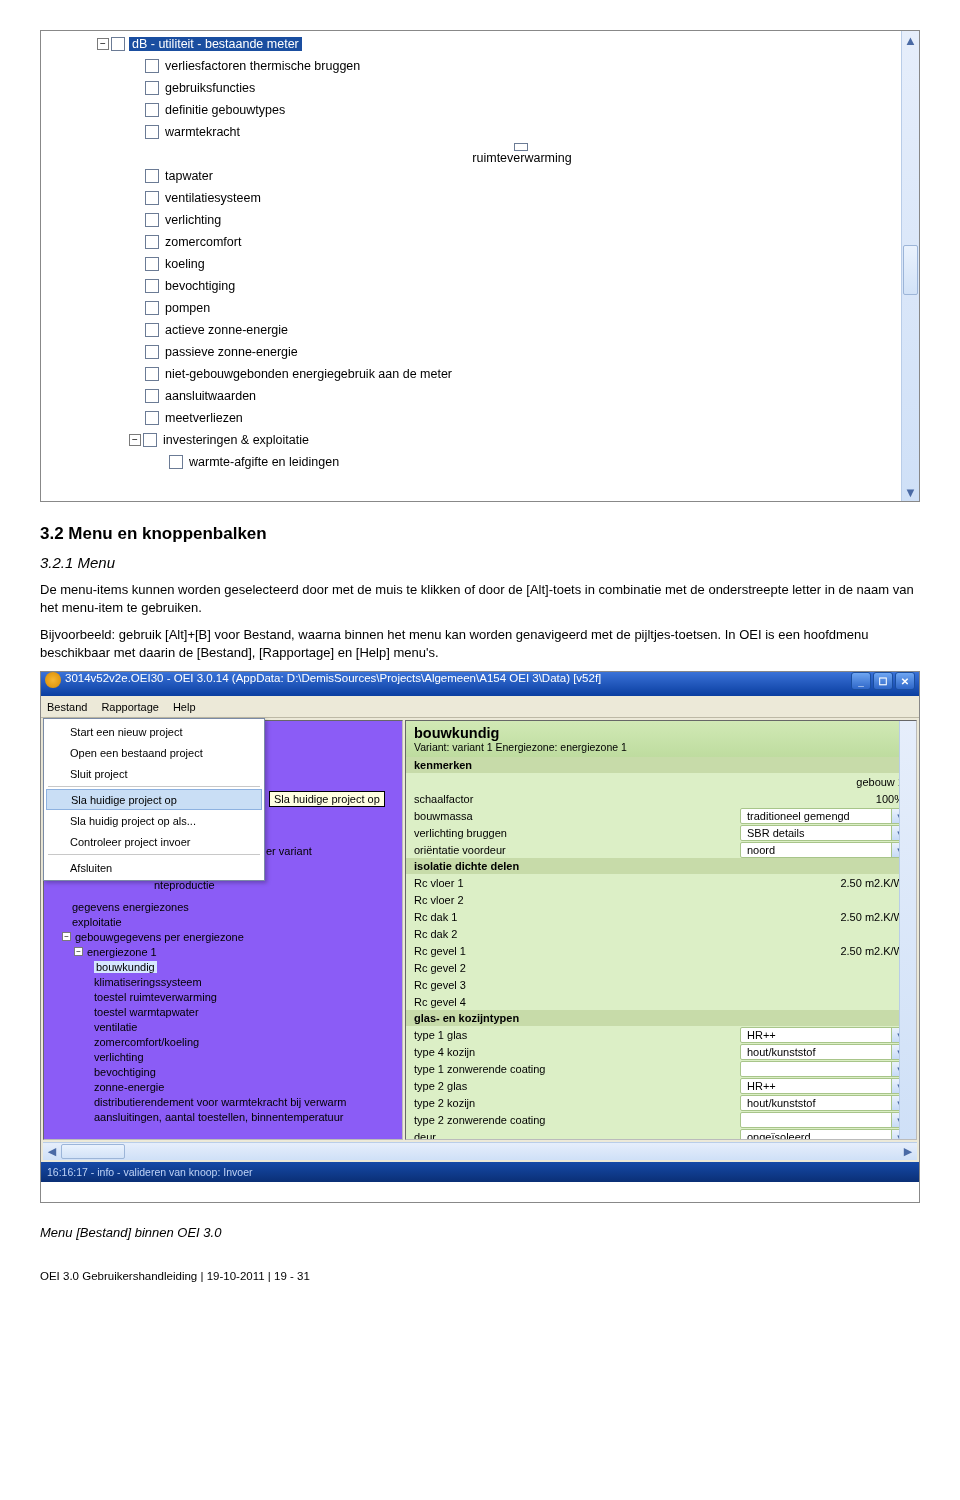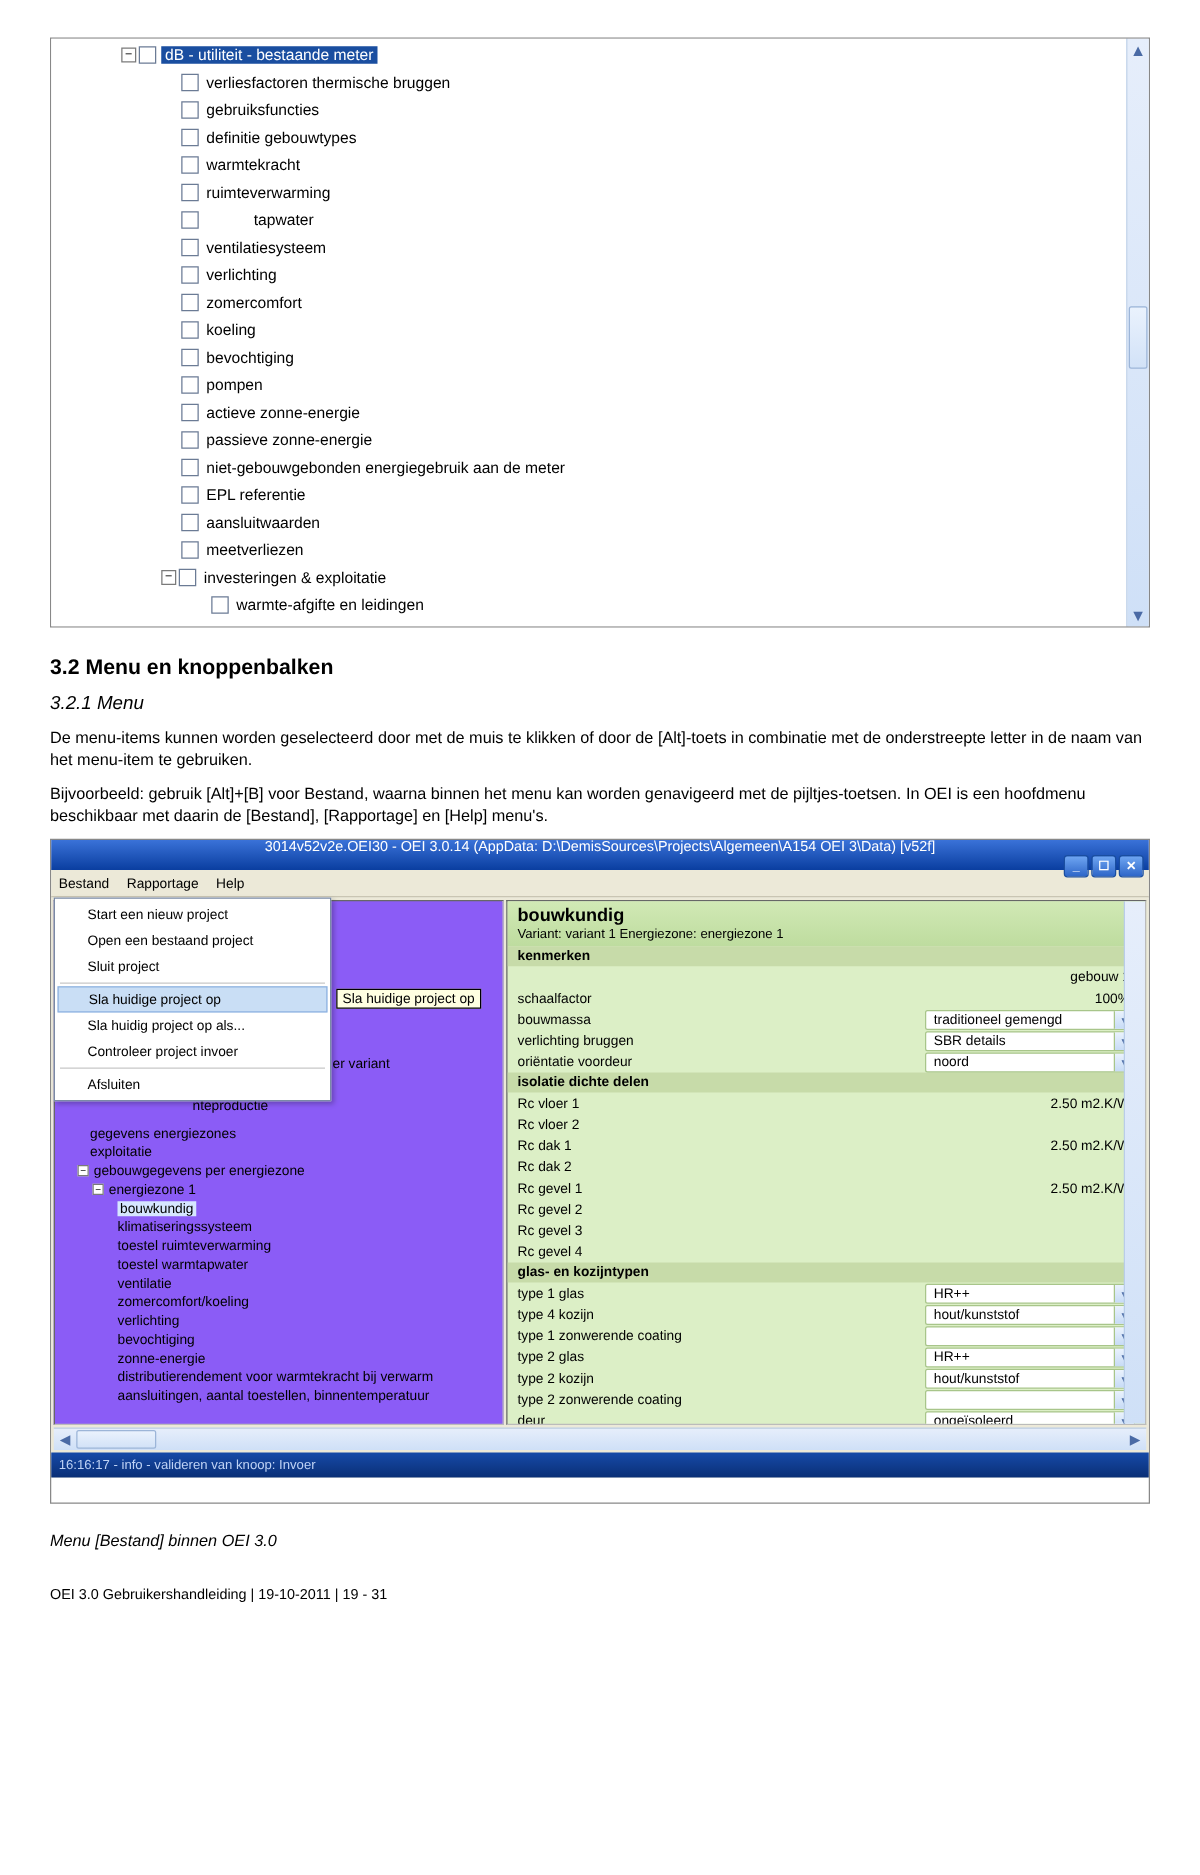--- a/index.html
+++ b/index.html
@@ -20,21 +20,21 @@
   .cbx { width: 14px; height: 14px; border: 1px solid #6b7b95; background: #fff; margin: 0 4px 0 2px; }
   .sel { background: #1a4ea0; color: #fff; padding: 0 3px; }
   .nlabel { padding: 0 2px; }
 
   h2.section { font-family: Verdana, Arial, sans-serif; font-weight: bold; font-size: 17px; margin: 6px 0 10px; }
   h3.subsection { font-style: italic; font-weight: normal; font-size: 15px; margin: 4px 0 10px; }
   p.body { font-size: 13px; line-height: 1.35; margin-bottom: 10px; }
 
   
   .scr2 { height: 532px; font-family: Tahoma, Arial, sans-serif; font-size: 11px; color: #000; }
-  .titlebar { height: 24px; background: linear-gradient(#3a72d8,#0a3ea0); color: #fff; display: flex; align-items: center; padding: 0 4px; font-size: 11.5px; flex-direction: column; }
+  .titlebar { height: 24px; background: linear-gradient(#3a72d8,#0a3ea0); color: #fff; display: flex; padding: 0 4px; font-size: 11.5px; }
   .titlebar .ticon { width: 16px; height: 16px; background: radial-gradient(#f7b733,#d88a00); border-radius: 50%; margin-right: 4px; }
   .titlebar .winctrls { margin-left: auto; display: flex; gap: 2px; }
   .winctrls span { width: 20px; height: 18px; background: linear-gradient(#6fa6f2,#2e66c8); border: 1px solid #1a4ea0; border-radius: 3px; display: flex; align-items: center; justify-content: center; color: #fff; font-weight: bold; font-size: 10px; }
   .menubar { height: 22px; background: #ece9d8; border-bottom: 1px solid #bdb9a6; display: flex; align-items: center; padding-left: 6px; gap: 14px; }
   .menubar span { cursor: default; }
   .body2 { position: relative; height: 464px; display: flex; flex-direction: column; background: #ece9d8; }
   .cols { flex: 1; display: flex; overflow: hidden; }
   .leftpane { width: 360px; border: 1px inset #bbb; background: #8b5cf6; margin: 2px; font-size: 11px; overflow: hidden; position: relative; }
   .rightpane { flex: 1; margin: 2px 2px 2px 0; border: 1px inset #bbb; background: #dcefc6; overflow: hidden; position: relative; }
   .hscroll { height: 18px; margin: 0 2px 2px 2px; background: linear-gradient(#e6eefb,#cfe0f7); border-top: 1px solid #b9cde8; display: flex; }
@@ -97,25 +97,25 @@
             <span class="nlabel">gebruiksfuncties</span>
           </div>
           <div class="node" style="padding-left: 100px;">
             <span class="cbx"></span>
             <span class="nlabel">definitie gebouwtypes</span>
           </div>
           <div class="node" style="padding-left: 100px;">
             <span class="cbx"></span>
             <span class="nlabel">warmtekracht</span>
           </div>
-          <div class="node" style="padding-left: 100px;">
+          <div class="node" style="padding-left: 100px; flex-direction: column;">
             <span class="cbx"></span>
             <span class="nlabel">ruimteverwarming</span>
           </div>
-          <div class="node" style="padding-left: 100px; gap: 38px;">
+          <div class="node" style="padding-left: 100px;">
             <span class="cbx"></span>
             <span class="nlabel">tapwater</span>
           </div>
           <div class="node" style="padding-left: 100px;">
             <span class="cbx"></span>
             <span class="nlabel">ventilatiesysteem</span>
           </div>
           <div class="node" style="padding-left: 100px;">
             <span class="cbx"></span>
             <span class="nlabel">verlichting</span>
@@ -140,24 +140,20 @@
             <span class="cbx"></span>
             <span class="nlabel">actieve zonne-energie</span>
           </div>
           <div class="node" style="padding-left: 100px;">
             <span class="cbx"></span>
             <span class="nlabel">passieve zonne-energie</span>
           </div>
           <div class="node" style="padding-left: 100px;">
             <span class="cbx"></span>
             <span class="nlabel">niet-gebouwgebonden energiegebruik aan de meter</span>
-          </div>
-          <div class="node" style="padding-left: 100px;">
-            <span class="cbx"></span>
-            <span class="nlabel">EPL referentie</span>
           </div>
           <div class="node" style="padding-left: 100px;">
             <span class="cbx"></span>
             <span class="nlabel">aansluitwaarden</span>
           </div>
           <div class="node" style="padding-left: 100px;">
             <span class="cbx"></span>
             <span class="nlabel">meetverliezen</span>
           </div>
         </div>

